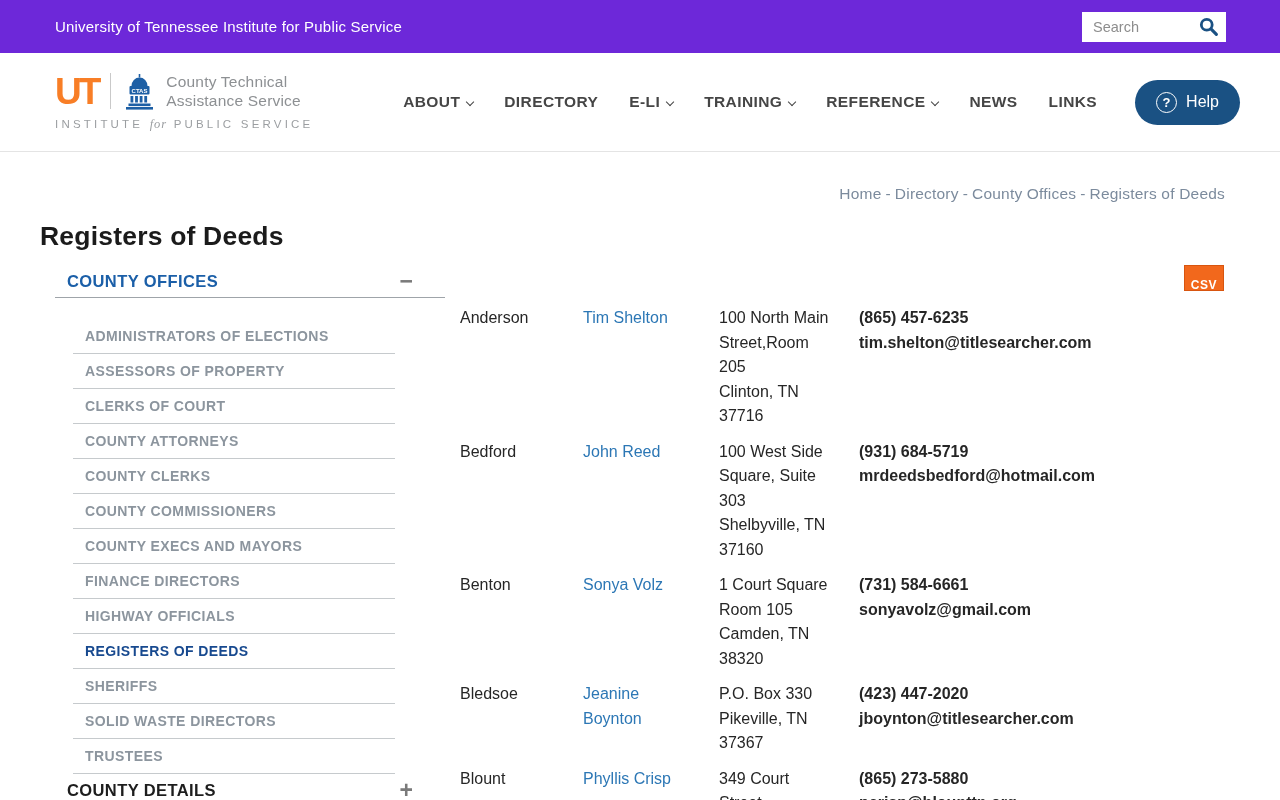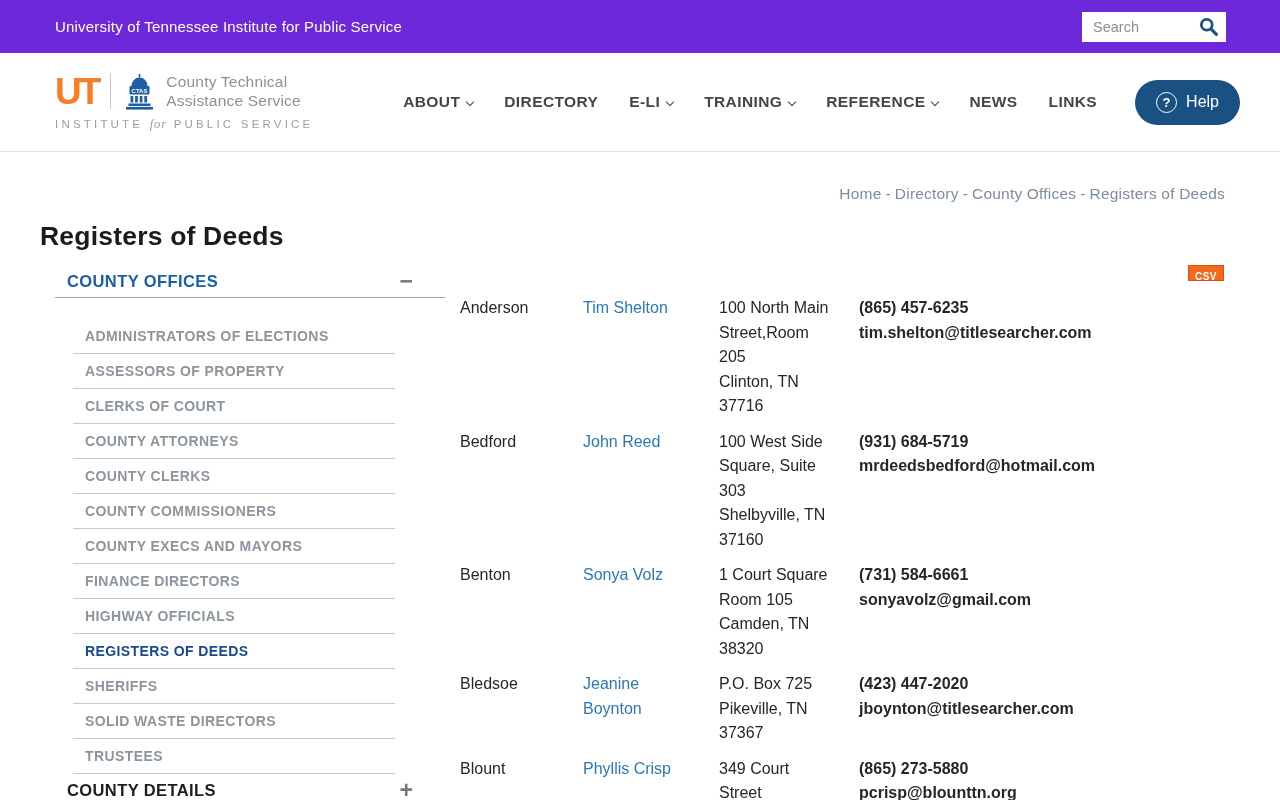--- a/index.html
+++ b/index.html
@@ -112,22 +112,22 @@
     border-bottom: 1px solid #C6CACD;
     color: #8C959E; font-size: 14px; font-weight: 700; letter-spacing: .4px;
     white-space: nowrap; overflow: hidden; cursor: pointer;
   }
   .side-item.active { color: #17498F; }
 
   .main { flex: 1; margin-left: 15px; padding-right: 56px; }
   .csv-badge {
     display: block; width: max-content; margin-left: auto;
     background: #F2681C; border: 1px solid #D8550F; color: #fff;
-    font-size: 10px; font-weight: 700; letter-spacing: .5px;
-    padding: 4px 6px; height: 16px; line-height: 14px; cursor: pointer;
+    font-size: 12px; font-weight: 700; letter-spacing: .5px;
+    padding: 12px 6px; height: 16px; line-height: 14px; cursor: pointer;
   }
   .table { margin-top: 15px; }
   .trow {
     display: flex; margin-bottom: 11px;
     font-size: 16px; line-height: 24.5px; color: #262626;
   }
   .c-county { width: 108px; margin-right: 15px; flex: none; }
   .c-name   { width: 118px; margin-right: 18px; flex: none; }
   .c-name a { color: #2C77B5; cursor: pointer; }
   .c-addr   { width: 130px; margin-right: 10px; flex: none; }
@@ -268,21 +268,21 @@
           </div>
           <div class="c-contact" data-interactable="false">
             <div data-interactable="false">(731) 584-6661</div>
             <div data-interactable="false">sonyavolz@gmail.com</div>
           </div>
         </div>
         <div class="trow" data-interactable="false">
           <div class="c-county" data-interactable="false">Bledsoe</div>
           <div class="c-name" data-interactable="false"><a data-interactable="true">Jeanine Boynton</a></div>
           <div class="c-addr" data-interactable="false">
-            <div data-interactable="false">P.O. Box 725</div>
+            <div data-interactable="false">P.O. Box 330</div>
             <div data-interactable="false">Pikeville, TN</div>
             <div data-interactable="false">37367</div>
           </div>
           <div class="c-contact" data-interactable="false">
             <div data-interactable="false">(423) 447-2020</div>
             <div data-interactable="false">jboynton@titlesearcher.com</div>
           </div>
         </div>
         <div class="trow" data-interactable="false">
           <div class="c-county" data-interactable="false">Blount</div>

